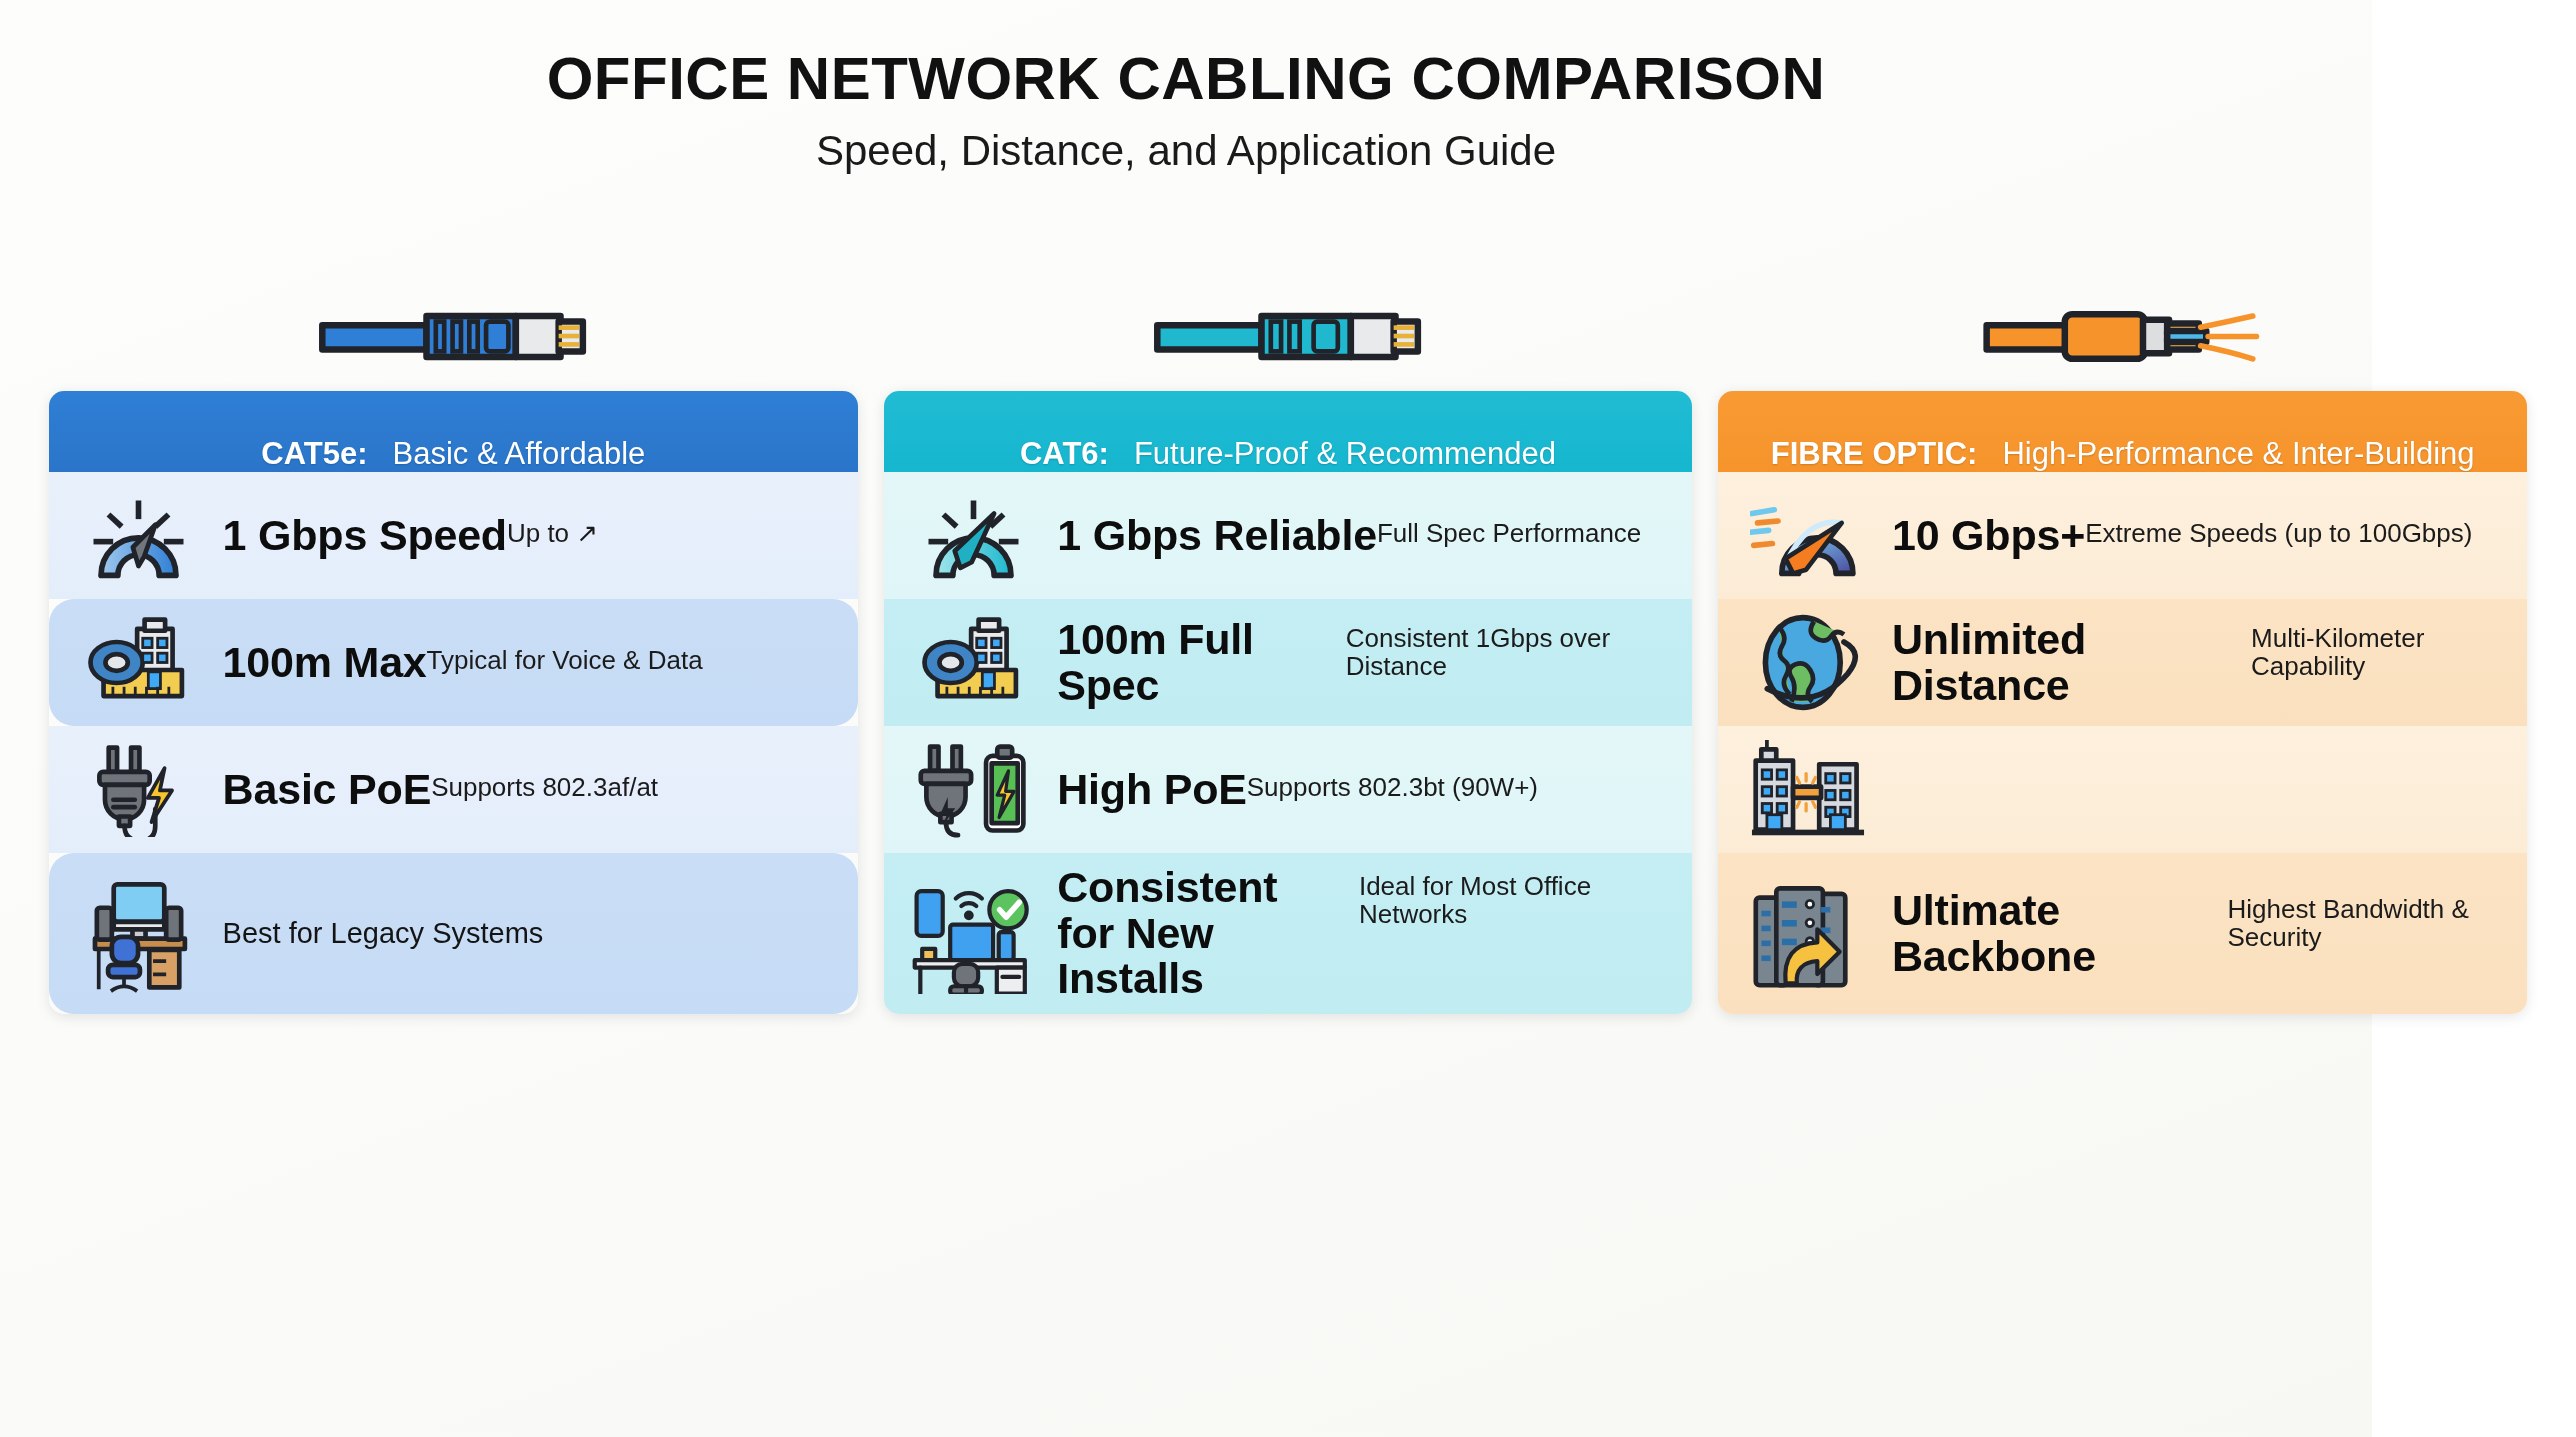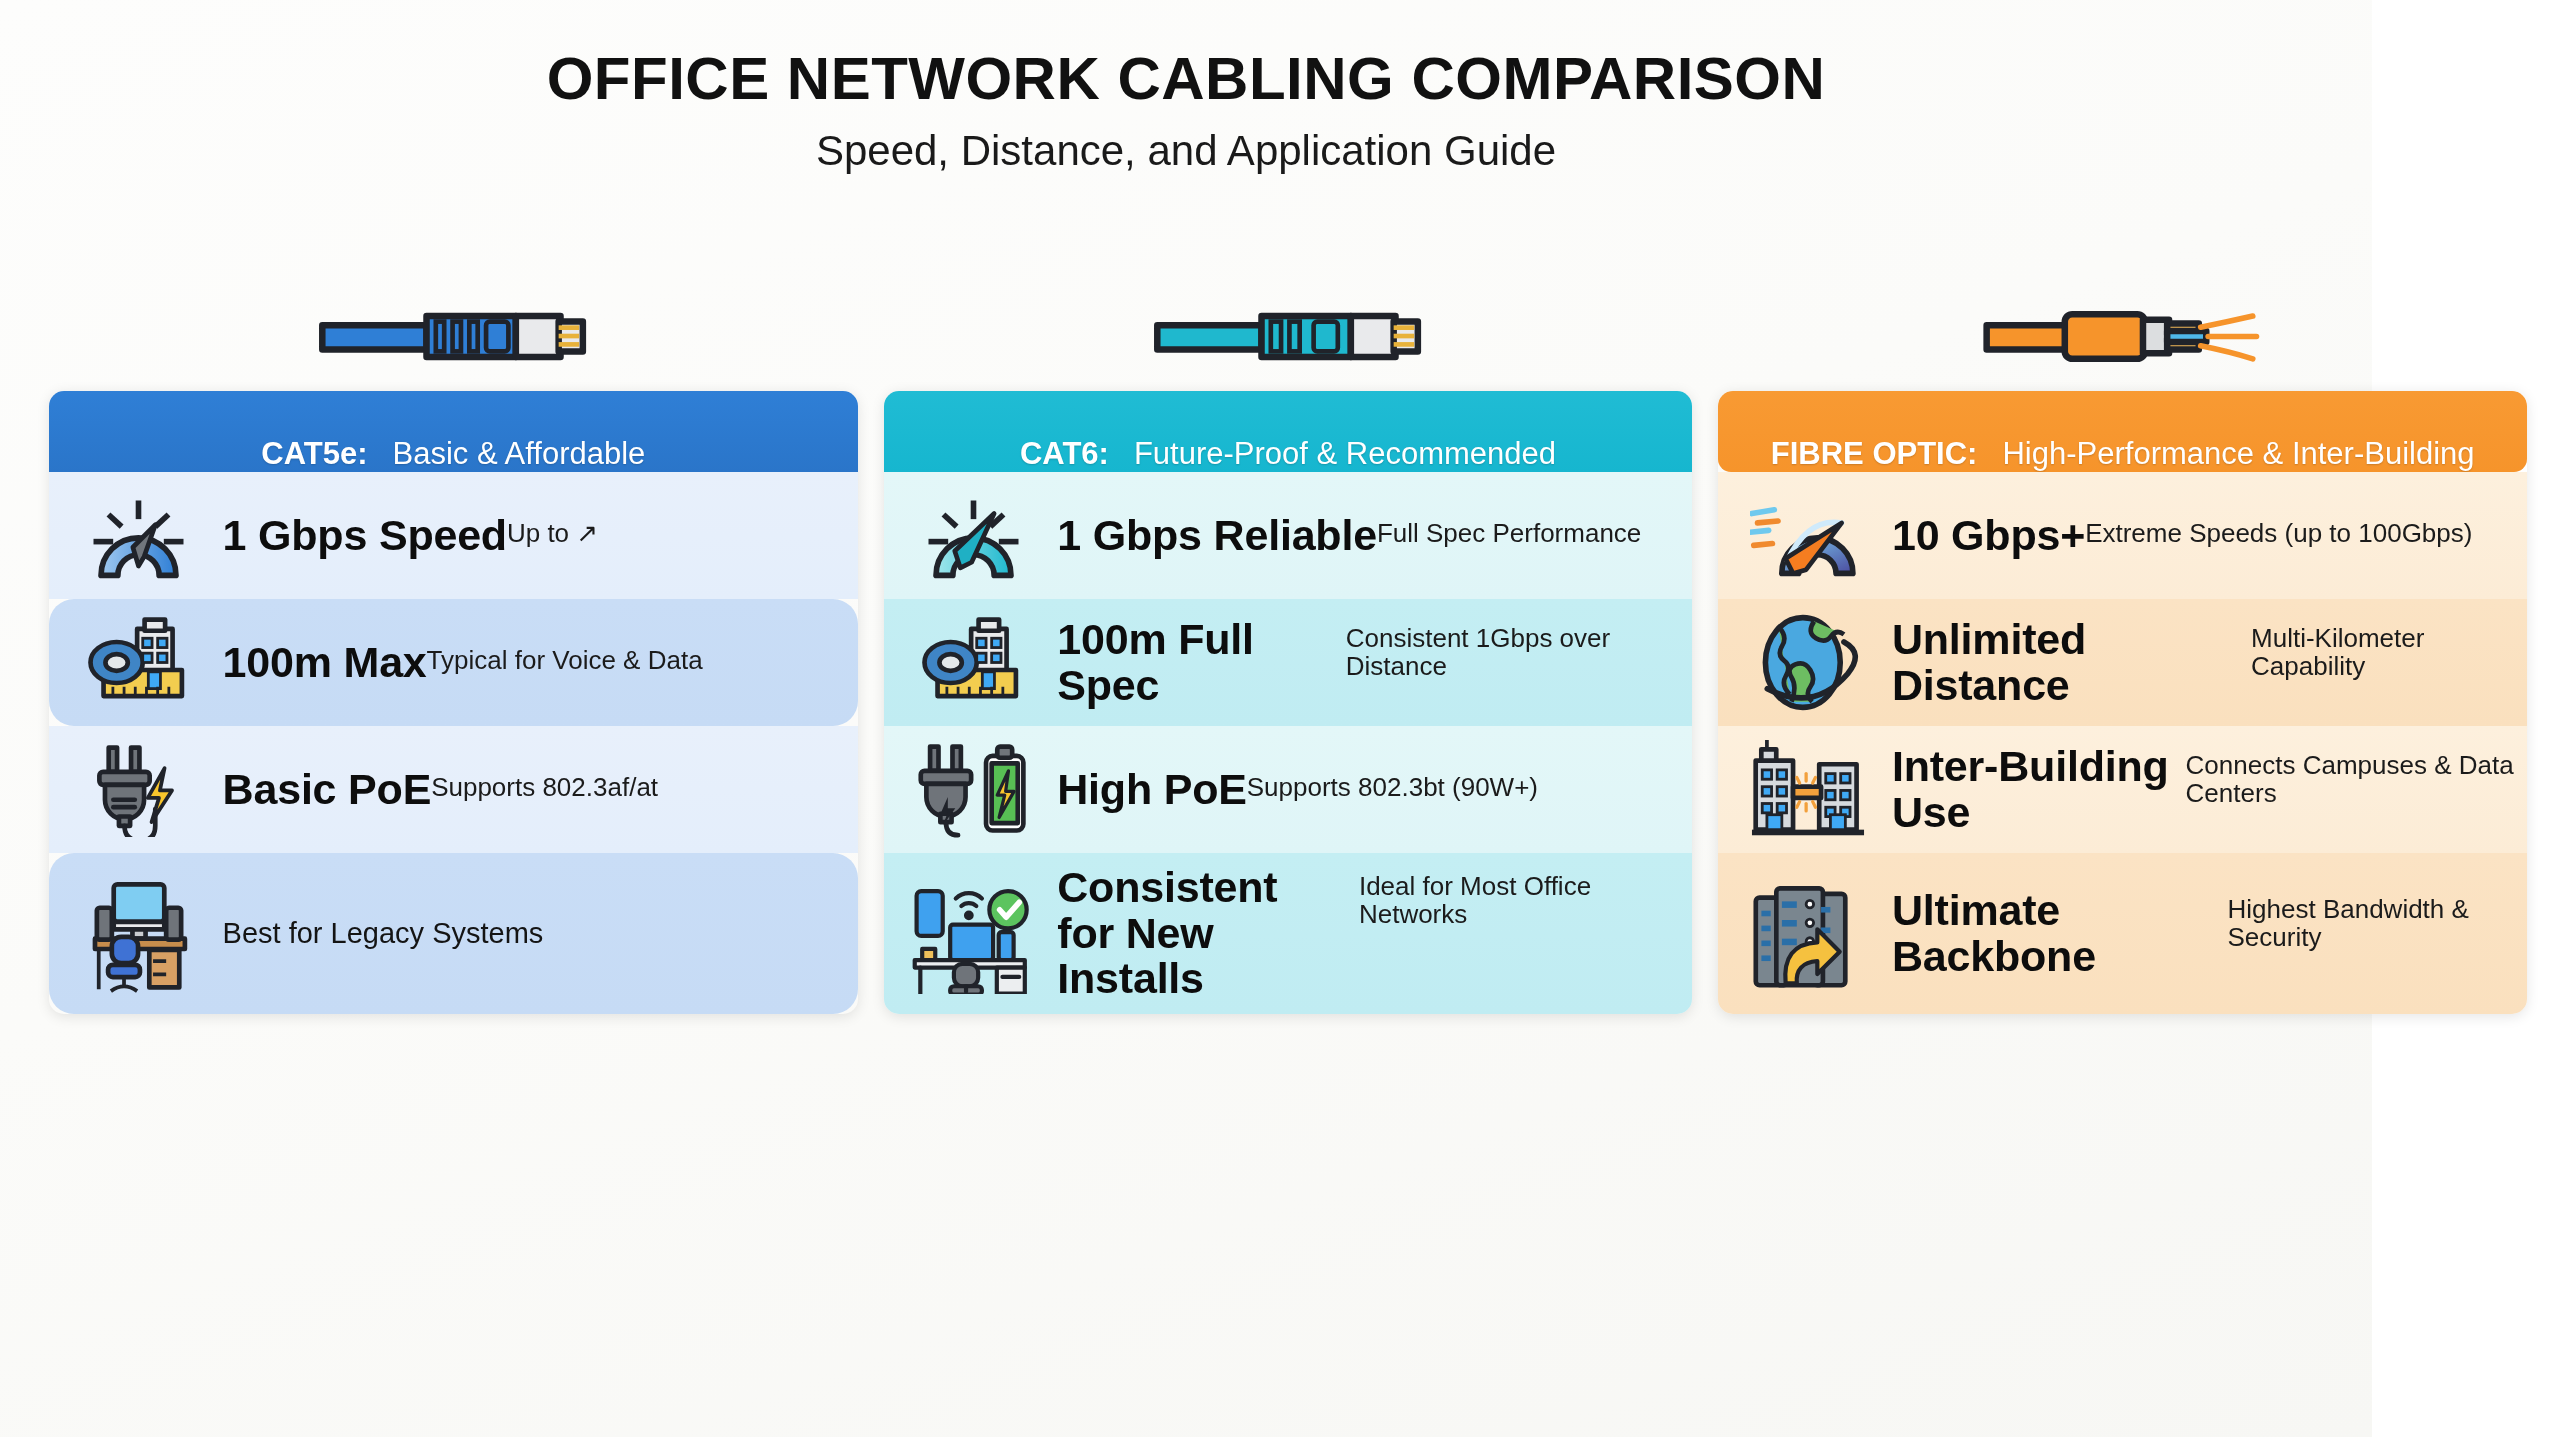--- a/index.html
+++ b/index.html
@@ -102,21 +102,21 @@
 
   
   .c1 .card-head { background: linear-gradient(180deg,#2f7fd6 0%, #2a75c9 100%); }
   .c1 .row.a { background: linear-gradient(180deg,#e8f0fb 0%, #e4eefb 100%); }
   .c1 .row.b { background: linear-gradient(180deg,#c9ddf6 0%, #c6dbf5 100%); border-radius: 25px; }
 
   .c2 .card-head { background: linear-gradient(180deg,#20bcd4 0%, #16b6cf 100%); }
   .c2 .row.a { background: linear-gradient(180deg,#e3f7f8 0%, #dff5f7 100%); }
   .c2 .row.b { background: linear-gradient(180deg,#c4eef3 0%, #c0ecf2 100%); }
 
-  .c3 .card-head { background: linear-gradient(180deg,#f89a33 0%, #f6942b 100%); border-radius: 13px; }
+  .c3 .card-head { background: linear-gradient(180deg,#f89a33 0%, #f6942b 100%); }
   .c3 .row.a { background: linear-gradient(180deg,#fdf0dd 0%, #fcecd6 100%); }
   .c3 .row.b { background: linear-gradient(180deg,#fbe3c4 0%, #fae0be 100%); }
 </style>
 </head>
 <body>
 
 <div class="page">
 
   <div class="header">
     <div class="title">OFFICE NETWORK CABLING COMPARISON</div>
@@ -520,24 +520,20 @@
                   <line x1="50" y1="40" x2="53" y2="46"></line>
                     <line x1="60" y1="36" x2="60" y2="44"></line>
                   <line x1="70" y1="40" x2="67" y2="46"></line>
                   <line x1="50" y1="72" x2="53" y2="66"></line>
                     <line x1="60" y1="76" x2="60" y2="68"></line>
                   <line x1="70" y1="72" x2="67" y2="66"></line>
                 </g>
                 <rect x="2" y="96" width="120" height="6" fill="#20232a"></rect>
               </svg>
             </div>
-            <div class="txt">
-              <div class="t-main">Inter-Building Use</div>
-              <div class="t-sub">Connects Campuses &amp; Data Centers</div>
-            </div>
           </div>
 
           <div class="row b tall">
             <div class="ico">
               <svg width="112" height="110" viewBox="0 0 120 118">
                 <g stroke="#20232a" stroke-width="5" stroke-linejoin="round">
                   <rect x="4" y="20" width="34" height="94" rx="4" fill="#7a868f"></rect>
                   <rect x="66" y="16" width="34" height="98" rx="4" fill="#7a868f"></rect>
                   <rect x="26" y="10" width="50" height="104" rx="4" fill="#7a868f"></rect>
                 </g>

